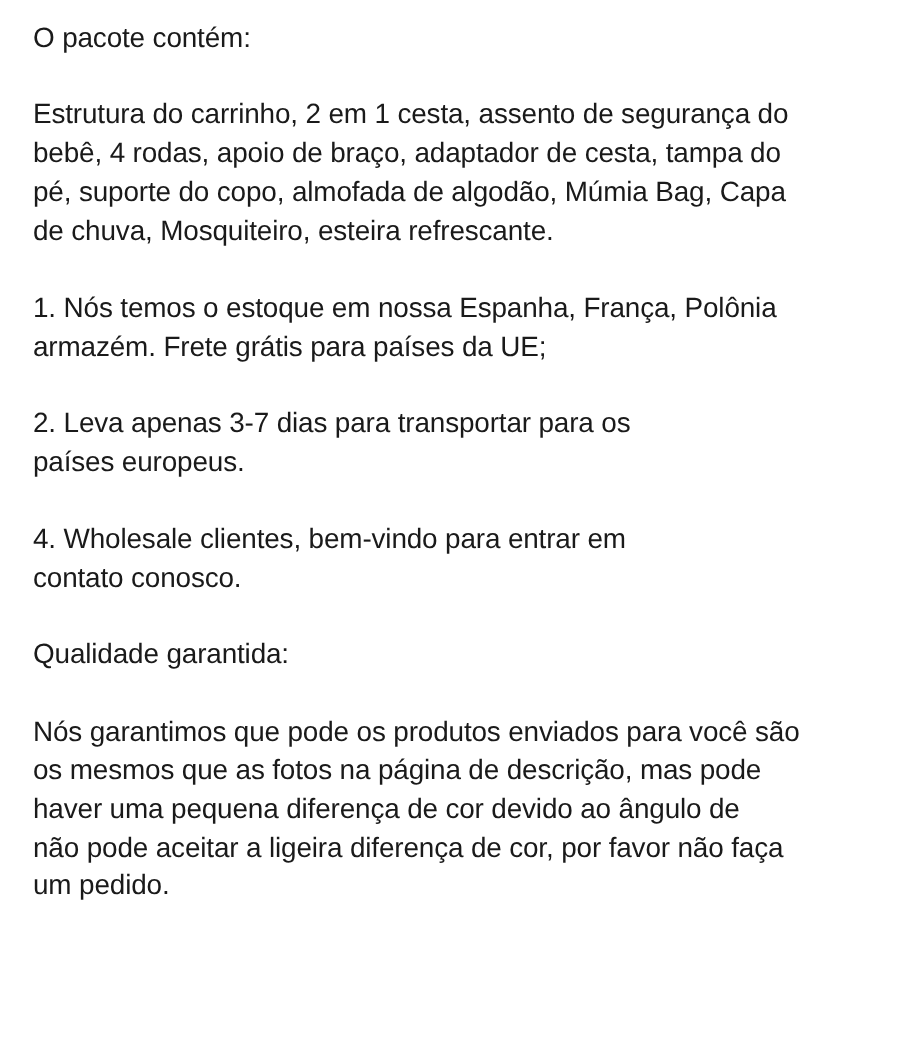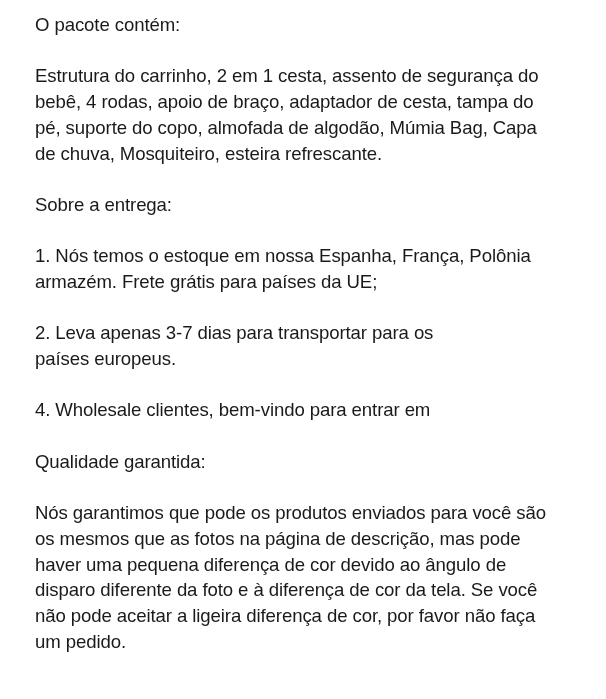--- a/index.html
+++ b/index.html
@@ -23,63 +23,59 @@
       font-size: 18.6px;
       line-height: 25.7px;
       letter-spacing: -0.1px;
     }
     .block {
       margin: 0 0 25.7px 0;
     }
     .line {
       display: block;
       white-space: nowrap;
-      margin-left: 13px;
     }
   </style>
 </head>
 <body>
 
 <div class="doc">
 
   <div class="block">
     <span class="line">O pacote contém:</span>
   </div>
 
   <div class="block">
     <span class="line">Estrutura do carrinho, 2 em 1 cesta, assento de segurança do</span>
     <span class="line">bebê, 4 rodas, apoio de braço, adaptador de cesta, tampa do</span>
     <span class="line">pé, suporte do copo, almofada de algodão, Múmia Bag, Capa</span>
     <span class="line">de chuva, Mosquiteiro, esteira refrescante.</span>
   </div>
 
-  <div class="block">
-    <span class="line">Sobre a entrega:</span>
-  </div>
 
   <div class="block">
     <span class="line">1. Nós temos o estoque em nossa Espanha, França, Polônia</span>
     <span class="line">armazém. Frete grátis para países da UE;</span>
   </div>
 
   <div class="block">
     <span class="line">2. Leva apenas 3-7 dias para transportar para os</span>
     <span class="line">países europeus.</span>
   </div>
 
   <div class="block">
     <span class="line">4. Wholesale clientes, bem-vindo para entrar em</span>
+    <span class="line">contato conosco.</span>
   </div>
 
   <div class="block">
     <span class="line">Qualidade garantida:</span>
   </div>
 
   <div class="block">
     <span class="line">Nós garantimos que pode os produtos enviados para você são</span>
     <span class="line">os mesmos que as fotos na página de descrição, mas pode</span>
     <span class="line">haver uma pequena diferença de cor devido ao ângulo de</span>
-    <span class="line">disparo diferente da foto e à diferença de cor da tela. Se você</span>
     <span class="line">não pode aceitar a ligeira diferença de cor, por favor não faça</span>
     <span class="line">um pedido.</span>
   </div>
 
 </div>
 
 </body></html>

